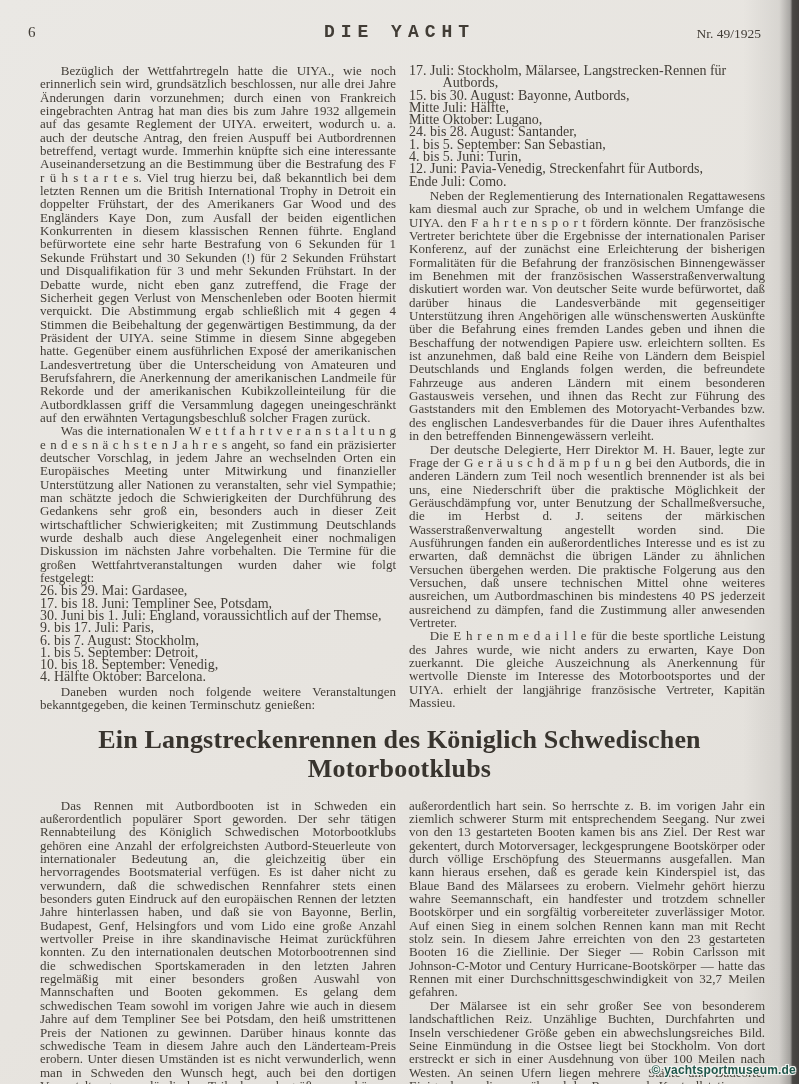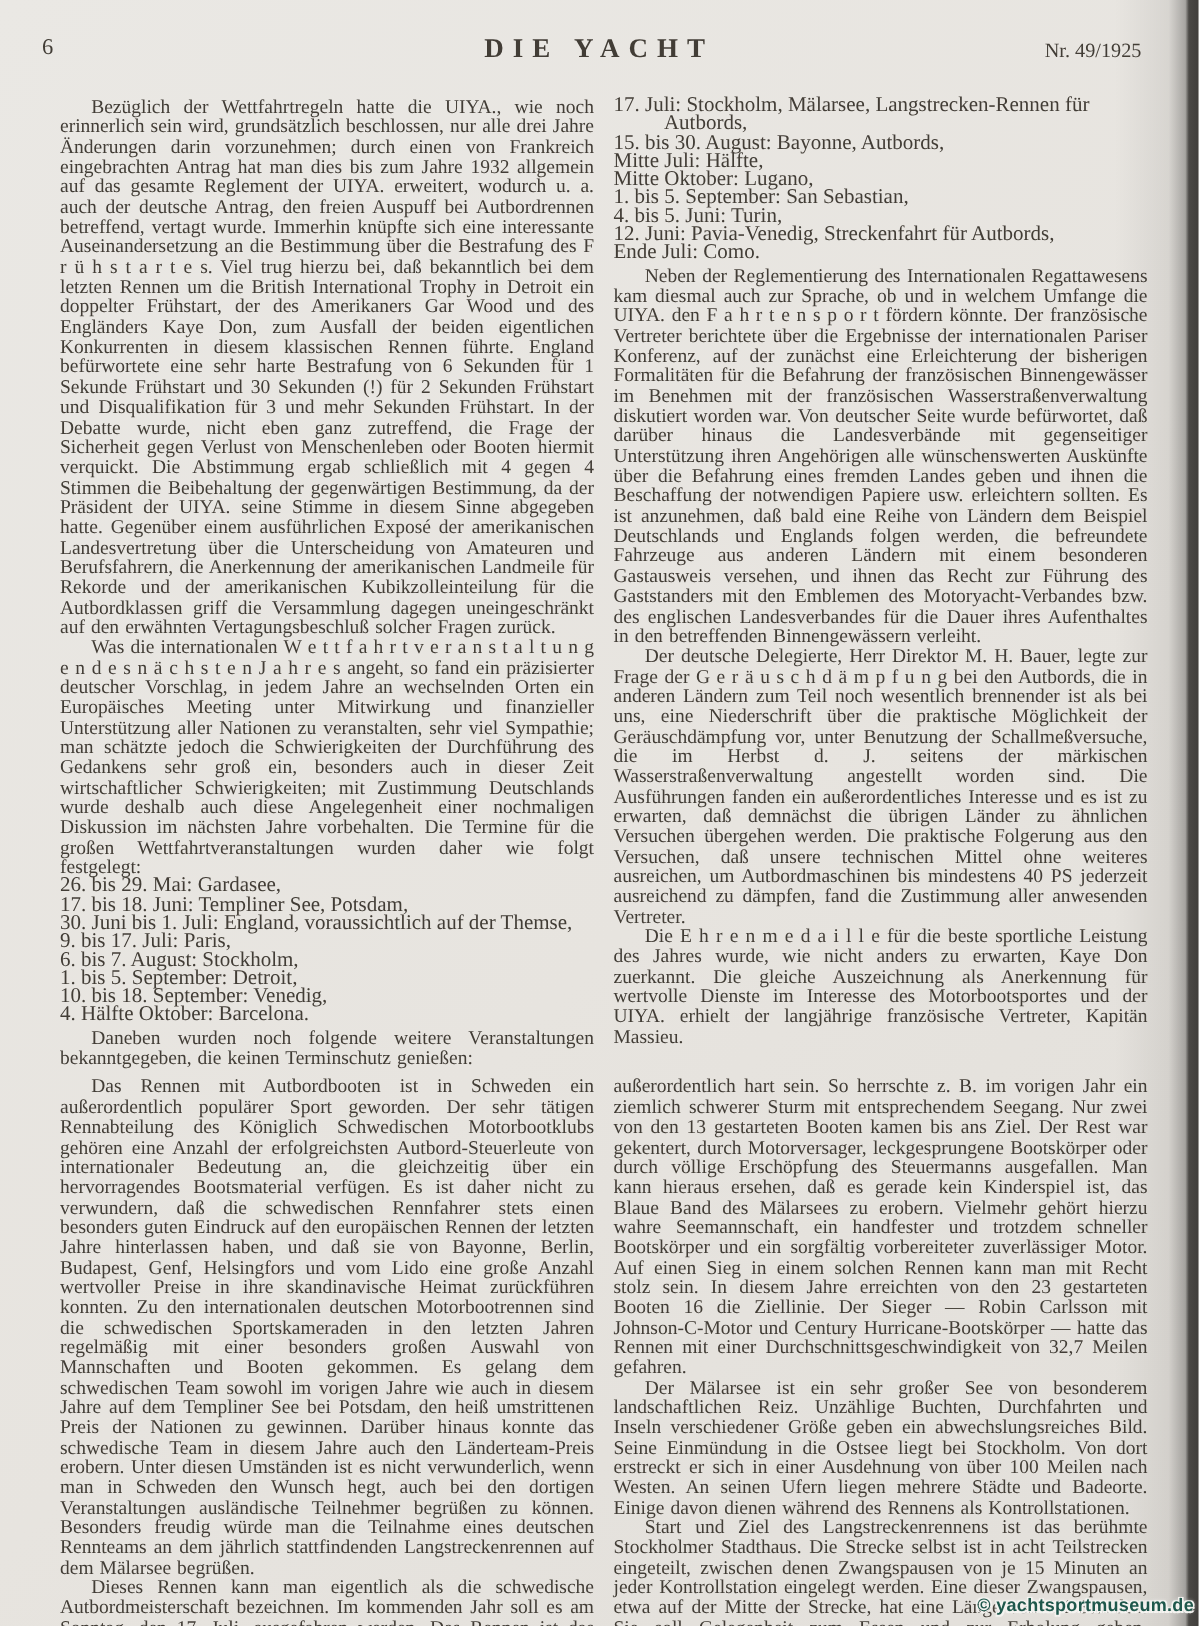--- a/index.html
+++ b/index.html
@@ -22,20 +22,21 @@
   }
   .hdr .pagenum{
     position:absolute;left:28px;top:24px;
     font-size:15px;
   }
   .hdr .masthead{
     position:absolute;left:0;right:0;top:22px;
     text-align:center;
     font-size:18px;font-weight:bold;
     letter-spacing:6px;
+    font-family:Liberation Mono, monospace;
   }
   .hdr .issue{
     position:absolute;right:38px;top:26px;
     font-size:13.5px;
   }
   
   .cols{
     display:flex;
     gap:13px;
     padding:6px 34px 0 40px;
@@ -109,31 +110,33 @@
           <div class="sched-item">4. Hälfte Oktober: Barcelona.</div>
         </div>
       <p>Daneben wurden noch folgende weitere Veranstaltungen bekanntgegeben, die keinen Terminschutz genießen:</p>
     </div>
     <div class="col">
       <div class="sched">
           <div class="sched-item">17. Juli: Stockholm, Mälarsee, Langstrecken-Rennen für Autbords,</div>
           <div class="sched-item">15. bis 30. August: Bayonne, Autbords,</div>
           <div class="sched-item">Mitte Juli: Hälfte,</div>
           <div class="sched-item">Mitte Oktober: Lugano,</div>
+          <div class="sched-item">24. bis 28. August: Santander,</div>
           <div class="sched-item">1. bis 5. September: San Sebastian,</div>
           <div class="sched-item">4. bis 5. Juni: Turin,</div>
           <div class="sched-item">12. Juni: Pavia-Venedig, Streckenfahrt für Autbords,</div>
           <div class="sched-item">Ende Juli: Como.</div>
         </div>
       <p>Neben der Reglementierung des Internationalen Regattawesens kam diesmal auch zur Sprache, ob und in welchem Umfange die UIYA. den F a h r t e n s p o r t fördern könnte. Der französische Vertreter berichtete über die Ergebnisse der internationalen Pariser Konferenz, auf der zunächst eine Erleichterung der bisherigen Formalitäten für die Befahrung der französischen Binnengewässer im Benehmen mit der französischen Wasserstraßenverwaltung diskutiert worden war. Von deutscher Seite wurde befürwortet, daß darüber hinaus die Landesverbände mit gegenseitiger Unterstützung ihren Angehörigen alle wünschenswerten Auskünfte über die Befahrung eines fremden Landes geben und ihnen die Beschaffung der notwendigen Papiere usw. erleichtern sollten. Es ist anzunehmen, daß bald eine Reihe von Ländern dem Beispiel Deutschlands und Englands folgen werden, die befreundete Fahrzeuge aus anderen Ländern mit einem besonderen Gastausweis versehen, und ihnen das Recht zur Führung des Gaststanders mit den Emblemen des Motoryacht-Verbandes bzw. des englischen Landesverbandes für die Dauer ihres Aufenthaltes in den betreffenden Binnengewässern verleiht.</p>
       <p>Der deutsche Delegierte, Herr Direktor M. H. Bauer, legte zur Frage der G e r ä u s c h d ä m p f u n g bei den Autbords, die in anderen Ländern zum Teil noch wesentlich brennender ist als bei uns, eine Niederschrift über die praktische Möglichkeit der Geräuschdämpfung vor, unter Benutzung der Schallmeßversuche, die im Herbst d. J. seitens der märkischen Wasserstraßenverwaltung angestellt worden sind. Die Ausführungen fanden ein außerordentliches Interesse und es ist zu erwarten, daß demnächst die übrigen Länder zu ähnlichen Versuchen übergehen werden. Die praktische Folgerung aus den Versuchen, daß unsere technischen Mittel ohne weiteres ausreichen, um Autbordmaschinen bis mindestens 40 PS jederzeit ausreichend zu dämpfen, fand die Zustimmung aller anwesenden Vertreter.</p>
       <p>Die E h r e n m e d a i l l e für die beste sportliche Leistung des Jahres wurde, wie nicht anders zu erwarten, Kaye Don zuerkannt. Die gleiche Auszeichnung als Anerkennung für wertvolle Dienste im Interesse des Motorbootsportes und der UIYA. erhielt der langjährige französische Vertreter, Kapitän Massieu.</p>
     </div>
   </div>
 
+  <h1 class="headline">Ein Langstreckenrennen des Königlich Schwedischen Motorbootklubs</h1>
 
   <div class="cols">
     <div class="col">
       <p>Das Rennen mit Autbordbooten ist in Schweden ein außerordentlich populärer Sport geworden. Der sehr tätigen Rennabteilung des Königlich Schwedischen Motorbootklubs gehören eine Anzahl der erfolgreichsten Autbord-Steuerleute von internationaler Bedeutung an, die gleichzeitig über ein hervorragendes Bootsmaterial verfügen. Es ist daher nicht zu verwundern, daß die schwedischen Rennfahrer stets einen besonders guten Eindruck auf den europäischen Rennen der letzten Jahre hinterlassen haben, und daß sie von Bayonne, Berlin, Budapest, Genf, Helsingfors und vom Lido eine große Anzahl wertvoller Preise in ihre skandinavische Heimat zurückführen konnten. Zu den internationalen deutschen Motorbootrennen sind die schwedischen Sportskameraden in den letzten Jahren regelmäßig mit einer besonders großen Auswahl von Mannschaften und Booten gekommen. Es gelang dem schwedischen Team sowohl im vorigen Jahre wie auch in diesem Jahre auf dem Templiner See bei Potsdam, den heiß umstrittenen Preis der Nationen zu gewinnen. Darüber hinaus konnte das schwedische Team in diesem Jahre auch den Länderteam-Preis erobern. Unter diesen Umständen ist es nicht verwunderlich, wenn man in Schweden den Wunsch hegt, auch bei den dortigen Veranstaltungen ausländische Teilnehmer begrüßen zu können. Besonders freudig würde man die Teilnahme eines deutschen Rennteams an dem jährlich stattfindenden Langstreckenrennen auf dem Mälarsee begrüßen.</p>
       <p>Dieses Rennen kann man eigentlich als die schwedische Autbordmeisterschaft bezeichnen. Im kommenden Jahr soll es am Sonntag, den 17. Juli, ausgefahren werden. Das Rennen ist das längste Autbordrennen der Welt. Es findet regelmäßig alljährlich statt und geht über eine Strecke von rund 170 Seemeilen (315 km). Obwohl die Rennstrecke über verhältnismäßig geschützte Wasserwege geführt wird, kann dieses Rennen im Hinblick auf den unter Umständen zu erwartenden Seegang</p>
     </div>
     <div class="col">
       <p class="noindent">außerordentlich hart sein. So herrschte z. B. im vorigen Jahr ein ziemlich schwerer Sturm mit entsprechendem Seegang. Nur zwei von den 13 gestarteten Booten kamen bis ans Ziel. Der Rest war gekentert, durch Motorversager, leckgesprungene Bootskörper oder durch völlige Erschöpfung des Steuermanns ausgefallen. Man kann hieraus ersehen, daß es gerade kein Kinderspiel ist, das Blaue Band des Mälarsees zu erobern. Vielmehr gehört hierzu wahre Seemannschaft, ein handfester und trotzdem schneller Bootskörper und ein sorgfältig vorbereiteter zuverlässiger Motor. Auf einen Sieg in einem solchen Rennen kann man mit Recht stolz sein. In diesem Jahre erreichten von den 23 gestarteten Booten 16 die Ziellinie. Der Sieger — Robin Carlsson mit Johnson-C-Motor und Century Hurricane-Bootskörper — hatte das Rennen mit einer Durchschnittsgeschwindigkeit von 32,7 Meilen gefahren.</p>
       <p>Der Mälarsee ist ein sehr großer See von besonderem landschaftlichen Reiz. Unzählige Buchten, Durchfahrten und Inseln verschiedener Größe geben ein abwechslungsreiches Bild. Seine Einmündung in die Ostsee liegt bei Stockholm. Von dort erstreckt er sich in einer Ausdehnung von über 100 Meilen nach Westen. An seinen Ufern liegen mehrere Städte und Badeorte. Einige davon dienen während des Rennens als Kontrollstationen.</p>
       <p>Start und Ziel des Langstreckenrennens ist das berühmte Stockholmer Stadthaus. Die Strecke selbst ist in acht Teilstrecken eingeteilt, zwischen denen Zwangspausen von je 15 Minuten an jeder Kontrollstation eingelegt werden. Eine dieser Zwangspausen, etwa auf der Mitte der Strecke, hat eine Länge von 1½ Stunden. Sie soll Gelegenheit zum Essen und zur Erholung geben. Brennstoff, Öl und Ersatzteile werden an den Kontrollstationen bereitgehalten.</p>

